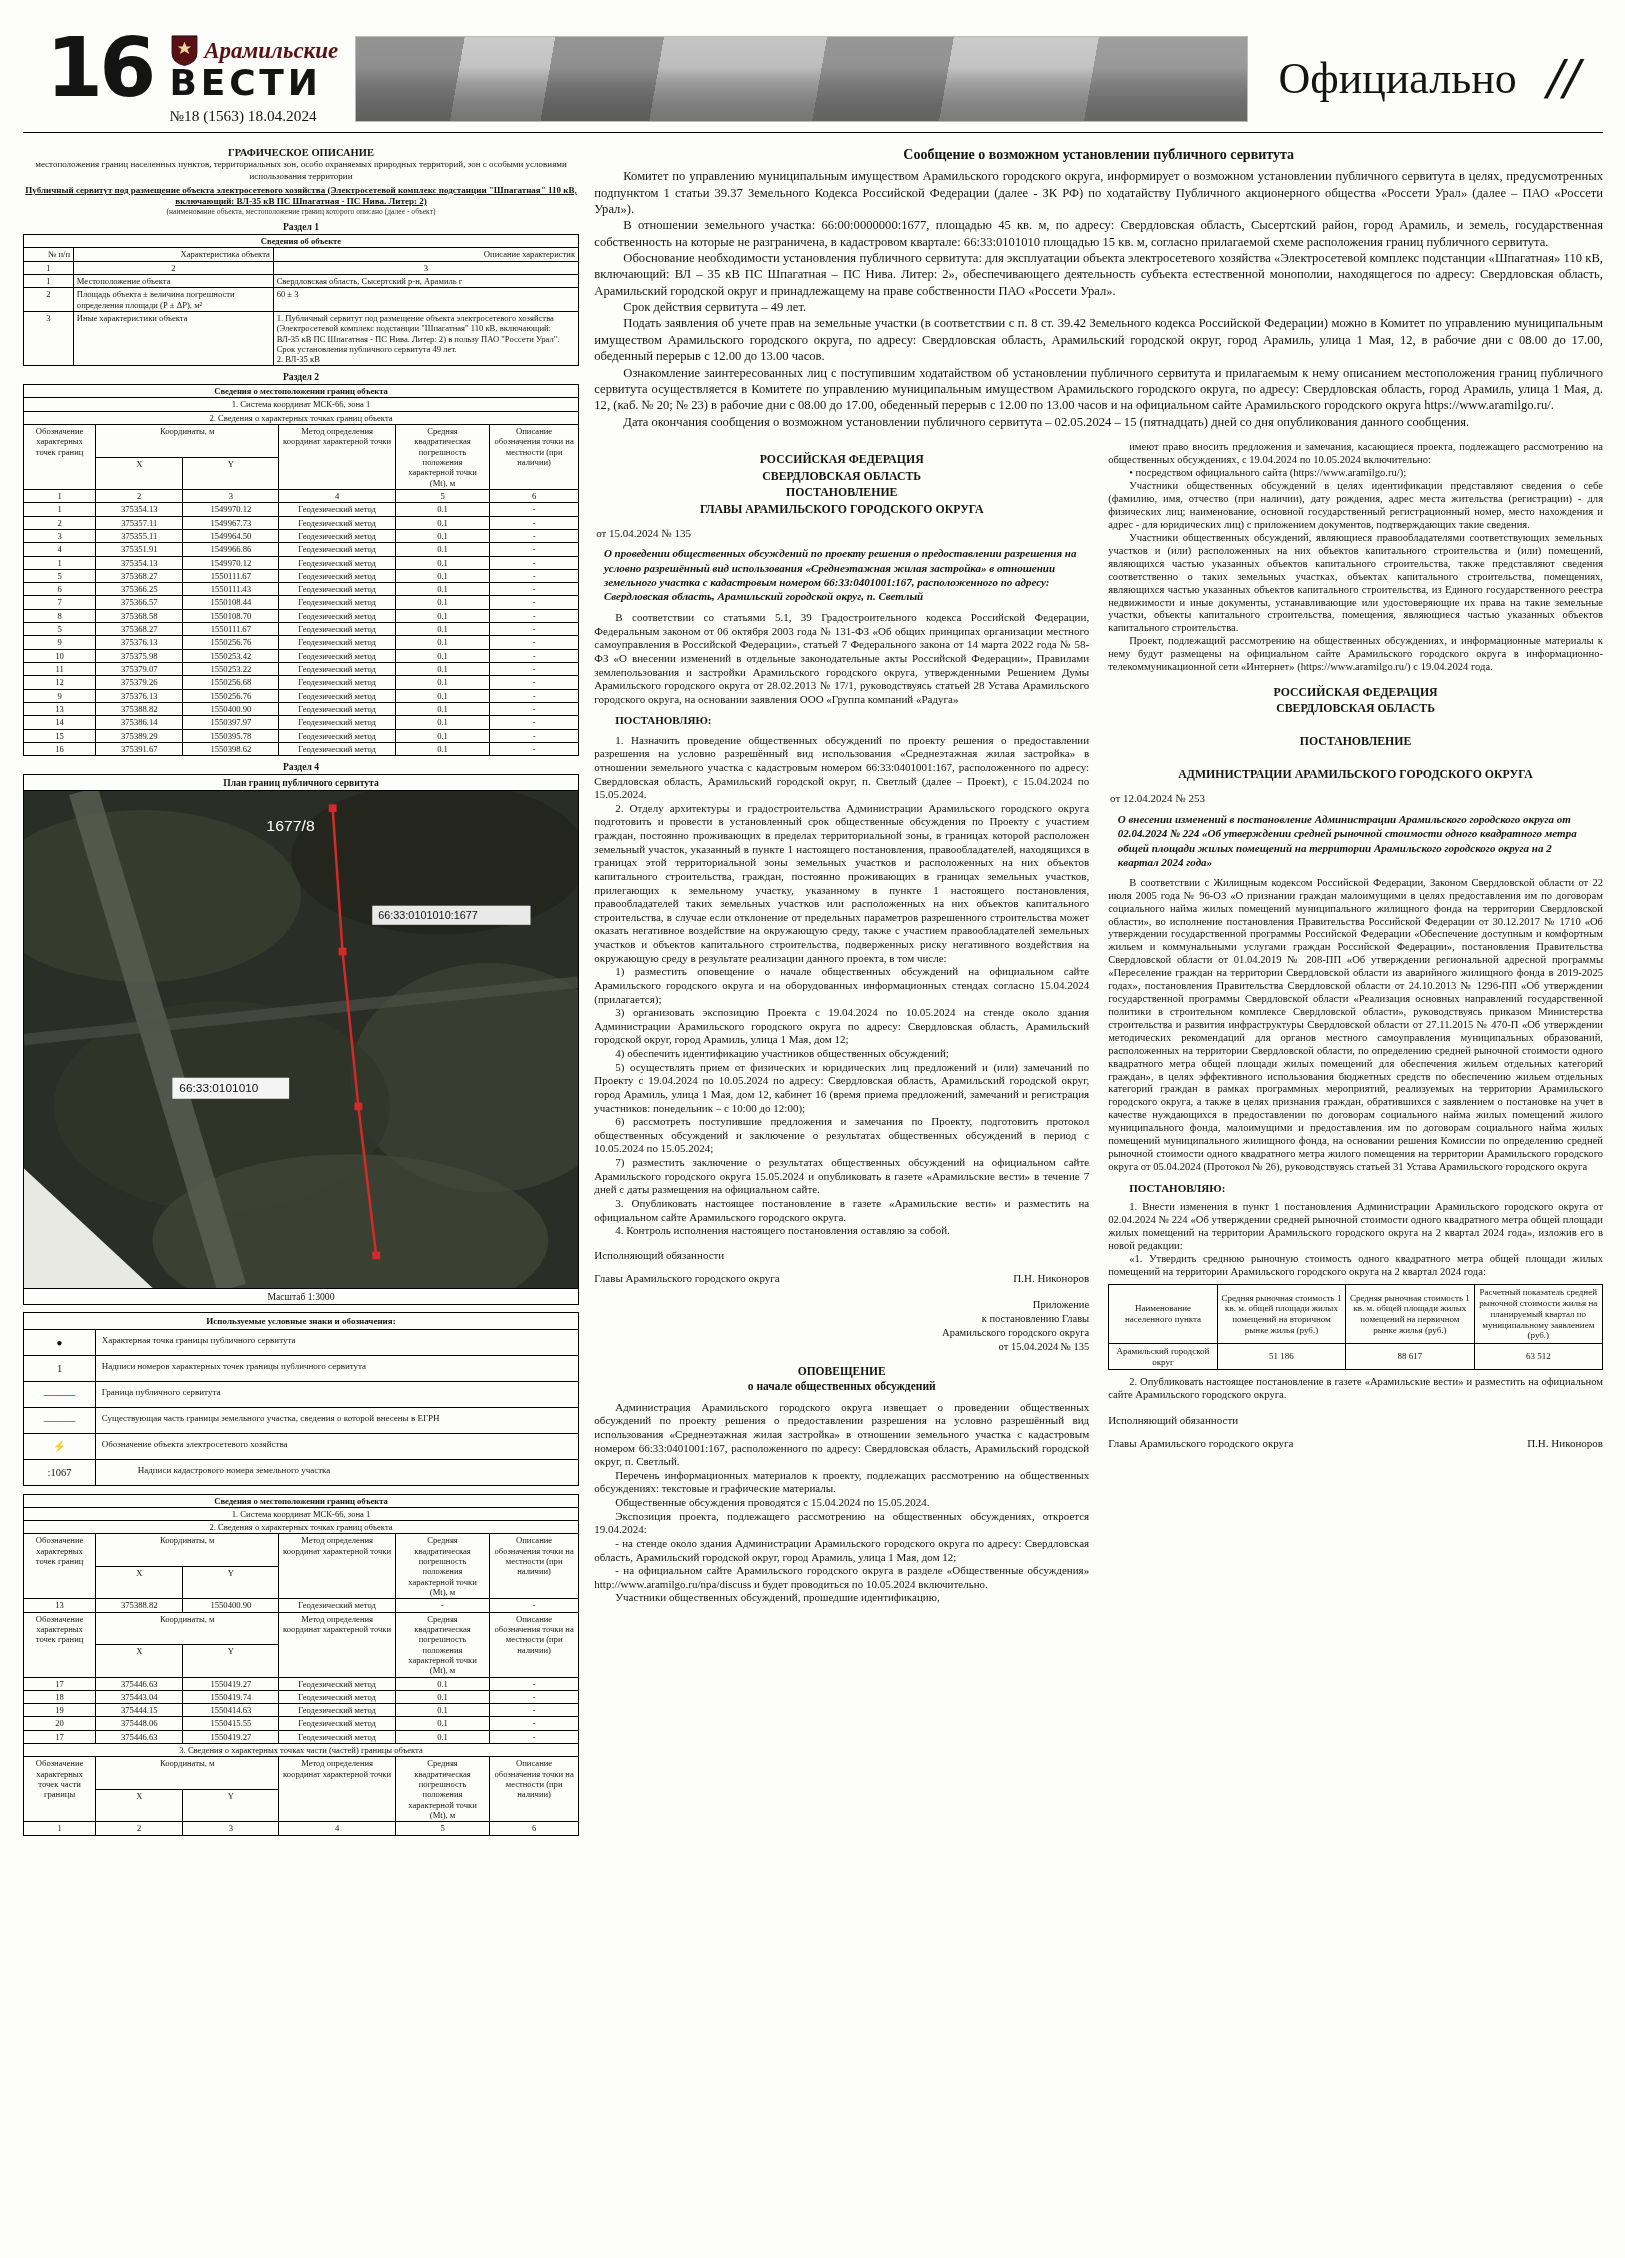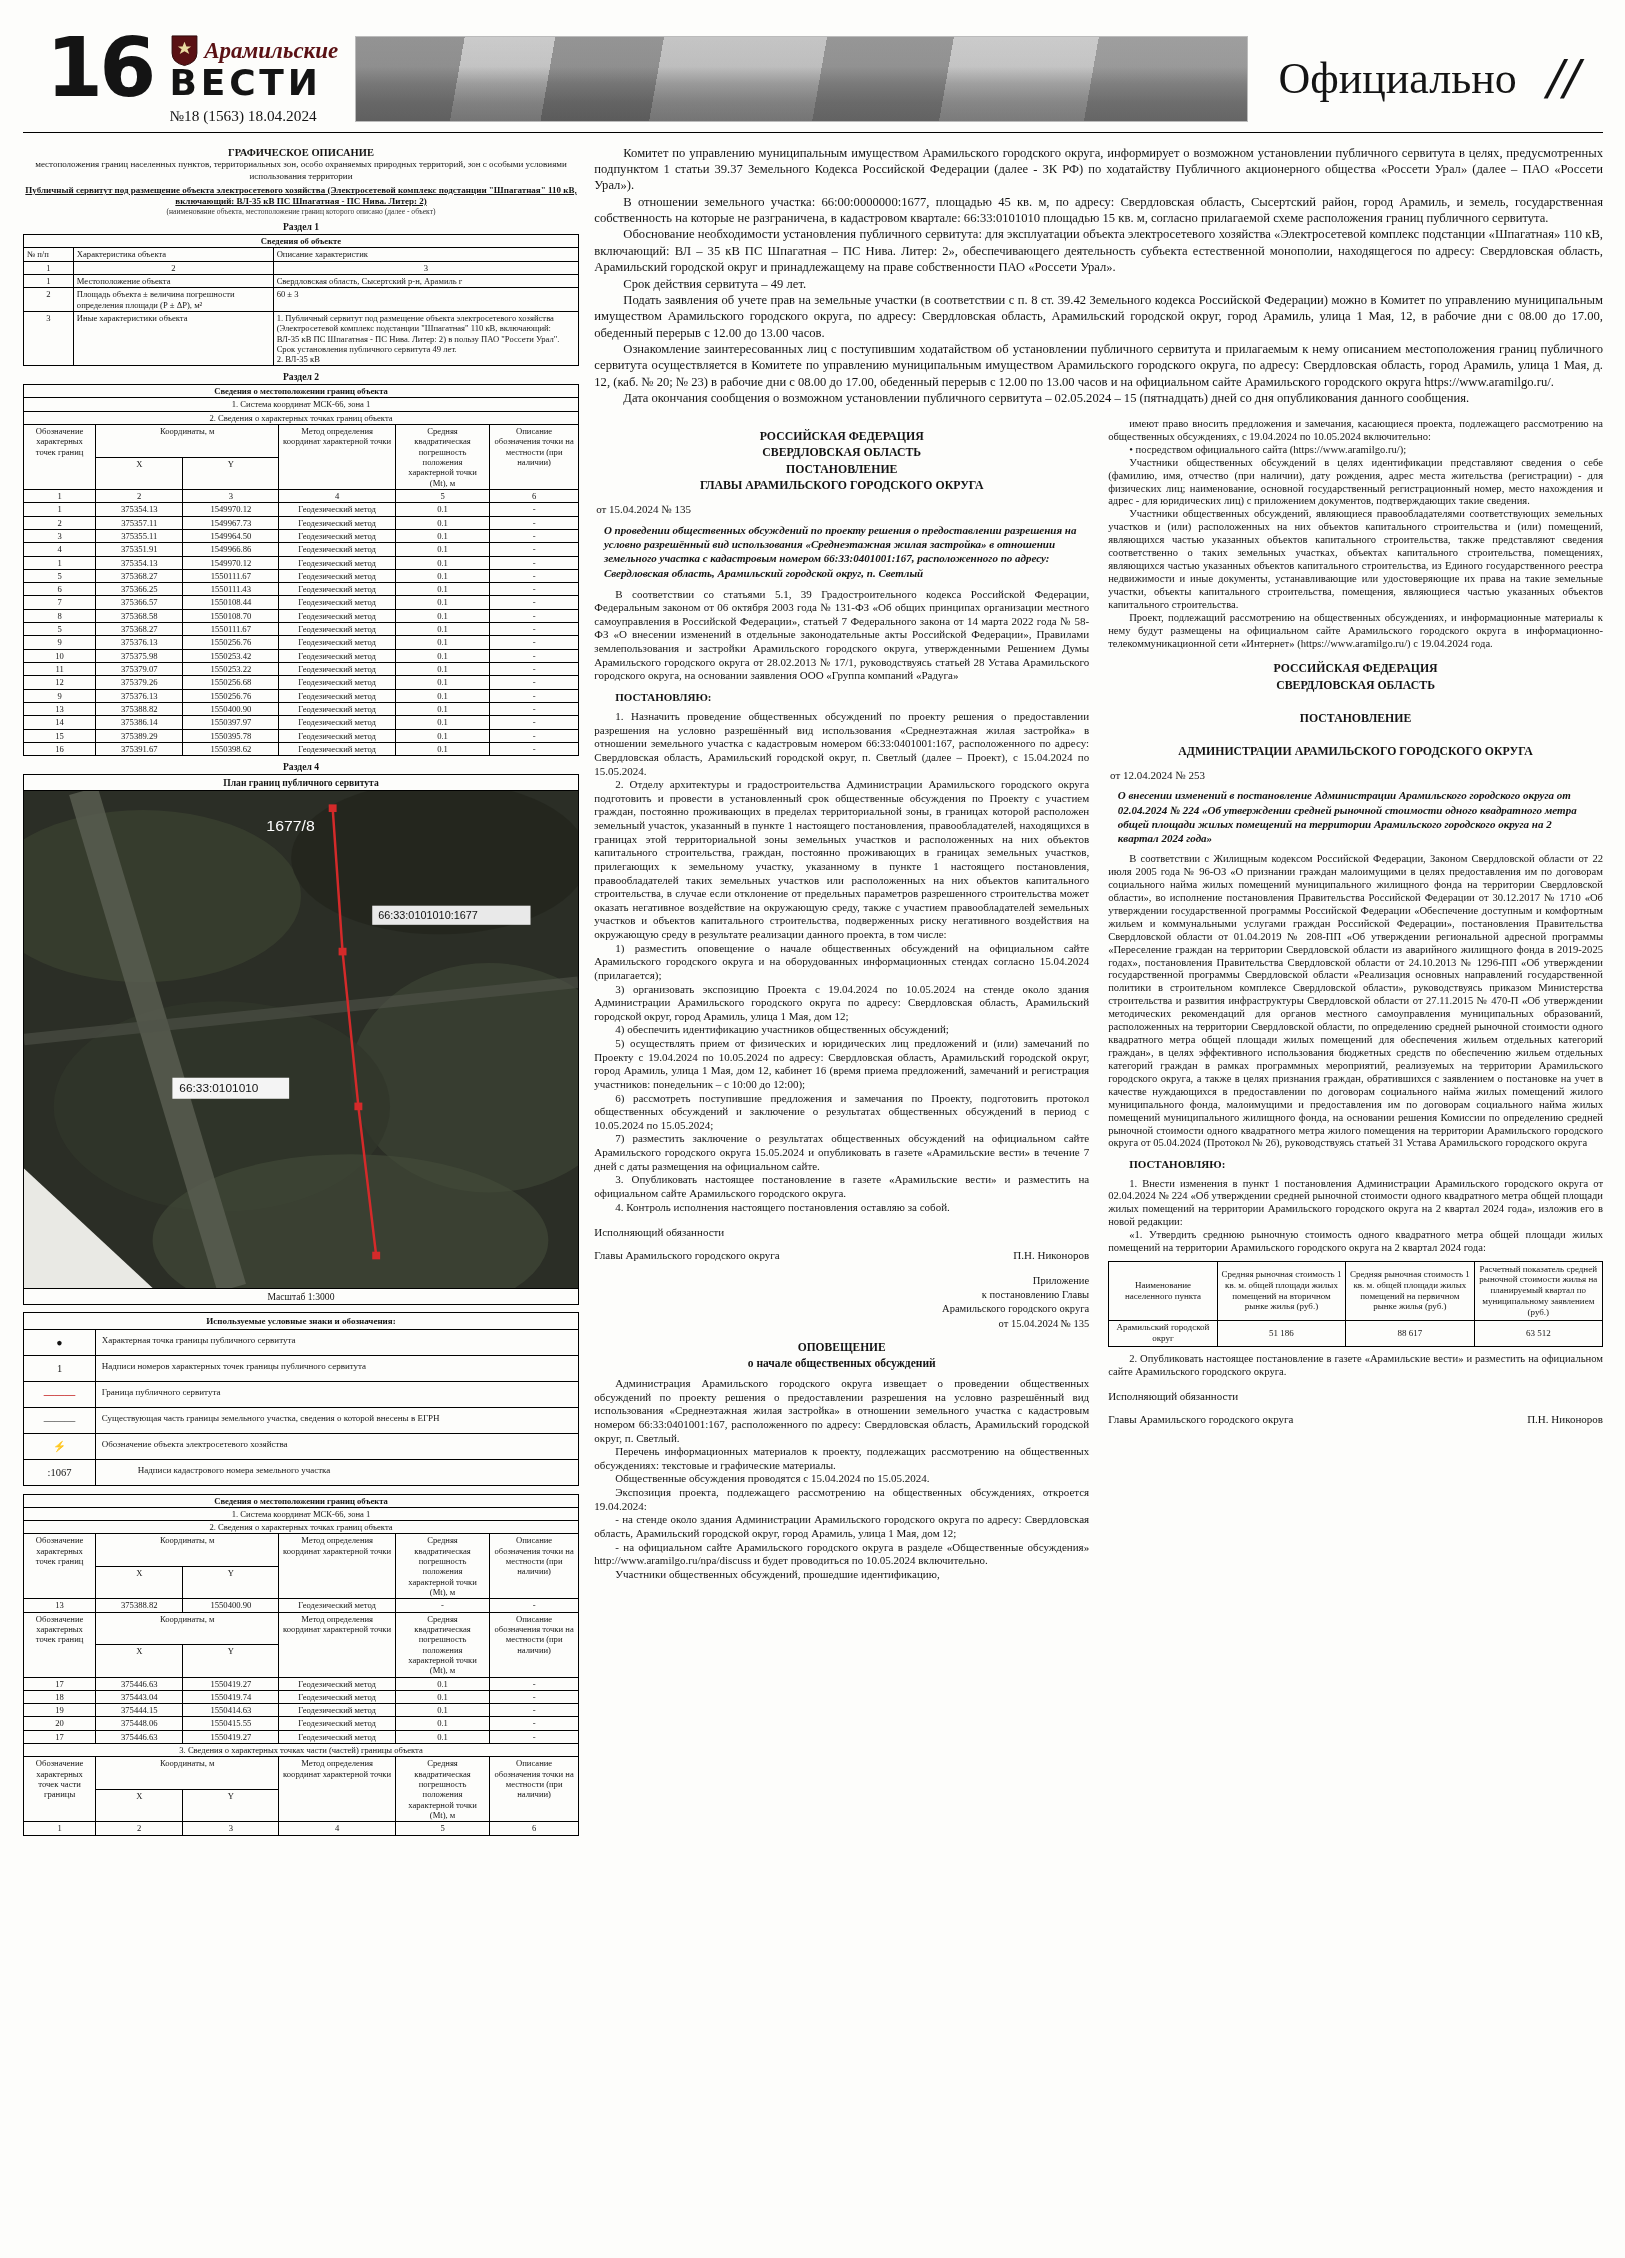--- a/index.html
+++ b/index.html
@@ -30,21 +30,21 @@
   
   .gd-head{text-align:center;font-weight:bold;font-size:10.5px;margin:1.9px 0;}
   .gd-sub{text-align:center;font-size:9px;line-height:1.25;}
   .gd-obj{text-align:center;font-size:9px;font-weight:bold;text-decoration:underline;line-height:1.25;margin-top:2.9px;}
   .gd-note{text-align:center;font-size:7.6px;color:#333;}
   .secname{text-align:center;font-size:9.6px;font-weight:bold;margin:4.8px 0 1.9px 0;}
   table.tb{width:100%;border-collapse:collapse;font-size:8.6px;line-height:1.2;}
   table.tb td{border:1px solid #000;padding:1px 2.9px;vertical-align:top;}
   .tc{text-align:center;}
   .b{font-weight:bold;}
-  .th-row td{text-align:left;vertical-align:middle;}
+  .th-row td{text-align:right;vertical-align:middle;}
   .numrow td{text-align:center;}
   .ctab tbody td{text-align:center;}
   td.wrapcell{white-space:pre-line;text-align:left;}
   
   .mapbox{border:1px solid #000;margin-top:2px;}
   .map-title{border-bottom:1px solid #000;text-align:center;font-size:9.6px;font-weight:bold;padding:1.9px;}
   .map-scale{border-top:1px solid #000;text-align:center;font-size:9.6px;padding:1.9px;}
   .mapsvg{display:block;width:100%;height:497px;}
   
   .legend{border:1px solid #000;margin-top:7.6px;font-size:9px;}
@@ -529,20 +529,21 @@
           <td>4</td>
           <td>5</td>
           <td>6</td>
         </tr>
       </tbody>
         </table>
     </aside>
 
     <section class="col-main">
 
+      <h2 class="msg-title">Сообщение о возможном установлении публичного сервитута</h2>
       <div>
 
       <p class="p">Комитет по управлению муниципальным имуществом Арамильского городского округа, информирует о возможном установлении публичного сервитута в целях, предусмотренных подпунктом 1 статьи 39.37 Земельного Кодекса Российской Федерации (далее - ЗК РФ) по ходатайству Публичного акционерного общества «Россети Урал» (далее – ПАО «Россети Урал»).</p>
           <p class="p">В отношении земельного участка: 66:00:0000000:1677, площадью 45 кв. м, по адресу: Свердловская область, Сысертский район, город Арамиль, и земель, государственная собственность на которые не разграничена, в кадастровом квартале: 66:33:0101010 площадью 15 кв. м, согласно прилагаемой схеме расположения границ публичного сервитута.</p>
           <p class="p">Обоснование необходимости установления публичного сервитута: для эксплуатации объекта электросетевого хозяйства «Электросетевой комплекс подстанции «Шпагатная» 110 кВ, включающий: ВЛ – 35 кВ ПС Шпагатная – ПС Нива. Литер: 2», обеспечивающего деятельность субъекта естественной монополии, находящегося по адресу: Свердловская область, Арамильский городской округ и принадлежащему на праве собственности ПАО «Россети Урал».</p>
           <p class="p">Срок действия сервитута – 49 лет.</p>
           <p class="p">Подать заявления об учете прав на земельные участки (в соответствии с п. 8 ст. 39.42 Земельного кодекса Российской Федерации) можно в Комитет по управлению муниципальным имуществом Арамильского городского округа, по адресу: Свердловская область, Арамильский городской округ, город Арамиль, улица 1 Мая, 12, в рабочие дни с 08.00 до 17.00, обеденный перерыв с 12.00 до 13.00 часов.</p>
           <p class="p">Ознакомление заинтересованных лиц с поступившим ходатайством об установлении публичного сервитута и прилагаемым к нему описанием местоположения границ публичного сервитута осуществляется в Комитете по управлению муниципальным имуществом Арамильского городского округа, по адресу: Свердловская область, город Арамиль, улица 1 Мая, д. 12, (каб. № 20; № 23) в рабочие дни с 08.00 до 17.00, обеденный перерыв с 12.00 по 13.00 часов и на официальном сайте Арамильского городского округа https://www.aramilgo.ru/.</p>
           <p class="p">Дата окончания сообщения о возможном установлении публичного сервитута – 02.05.2024 – 15 (пятнадцать) дней со дня опубликования данного сообщения.</p>
         </div>

